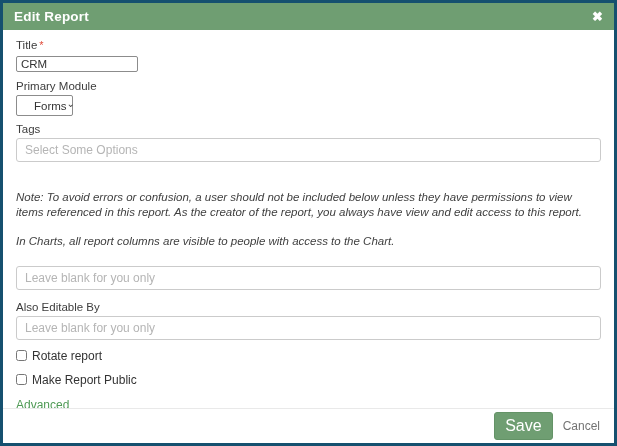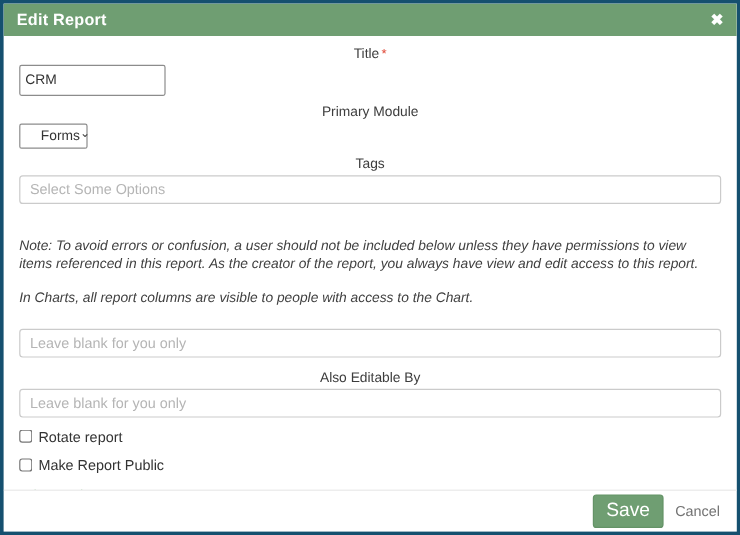--- a/index.html
+++ b/index.html
@@ -33,27 +33,26 @@
     flex: 1 1 auto;
     padding: 9px 13px 0 13px;
     overflow: hidden;
   }
 
   .field-label {
     display: block;
     font-size: 11.5px; line-height: 12px;
     color: #3d3d3d;
     margin-bottom: 3px;
-    text-align: center;
   }
   .required { color: #e04b3a; font-size: 11px; margin-left: 2px; }
 
   .title-field { margin-bottom: 8px; }
   .title-input {
-    width: 122px; height: 26px;
+    width: 122px; height: 16px;
     border: 1px solid #8c8c8c; border-radius: 2px;
     font-family: "Liberation Sans", sans-serif;
     font-size: 11.5px; color: #333333;
     padding: 0 4px; outline: none;
   }
 
   .module-field { margin-bottom: 7px; }
   .select-box {
     width: 57px; height: 21px;
     border: 1px solid #8c8c8c; border-radius: 2px;

